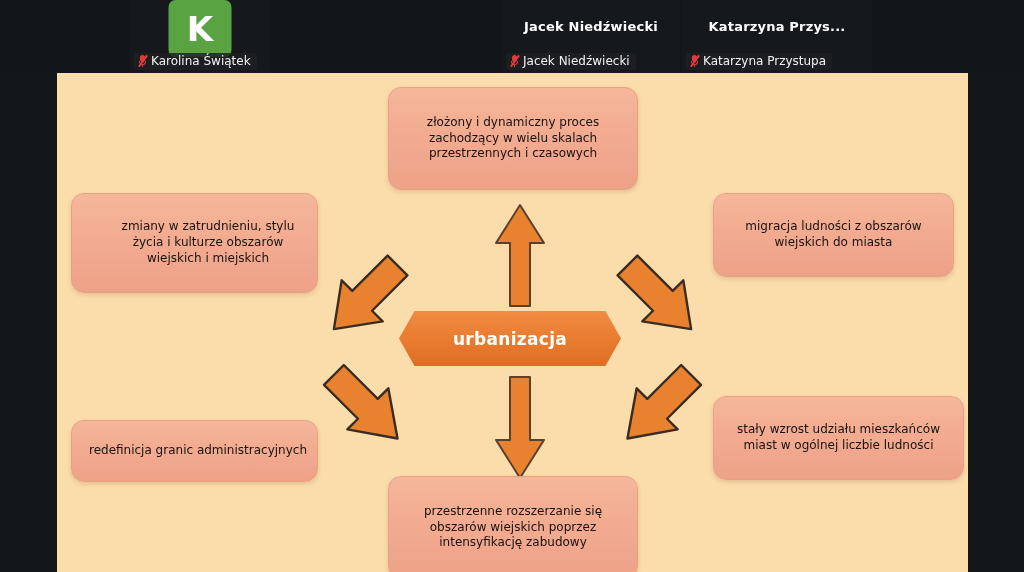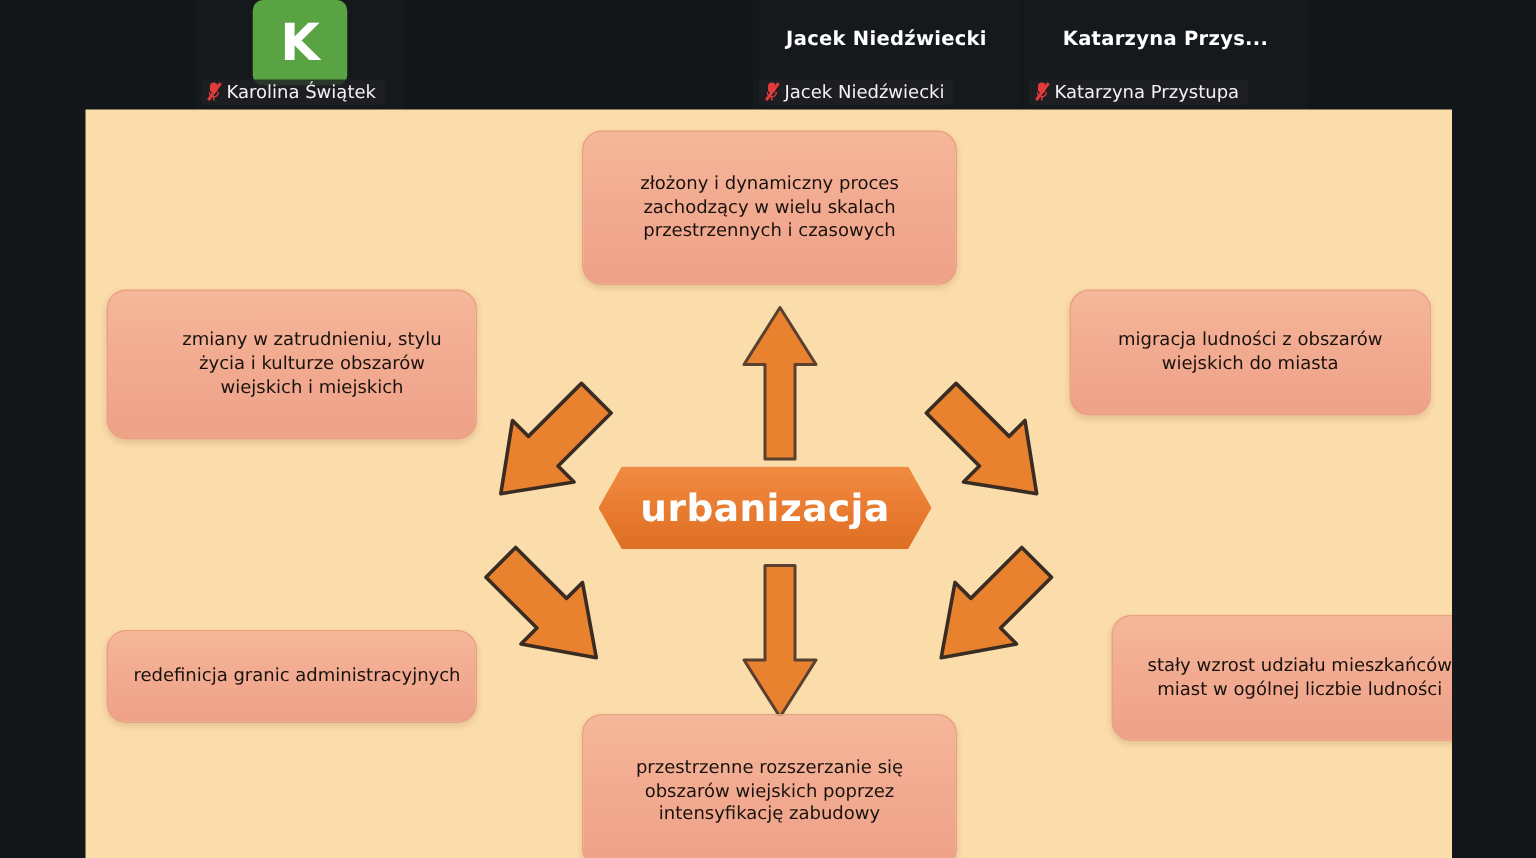--- a/index.html
+++ b/index.html
@@ -83,21 +83,21 @@
     padding:6px 10px;
   }
   .node span { display:block; }
 
   
   #center-node {
     position:absolute; left:342px; top:238px; width:222px; height:55px;
     background:linear-gradient(180deg,#f08b43 0%,#e87b2f 55%,#dd6f25 100%);
     clip-path:polygon(0% 50%, 7% 0%, 93% 0%, 100% 50%, 93% 100%, 7% 100%);
     display:flex; align-items:center; justify-content:center;
-    color:#fff; font-size:25px; font-weight:bold; letter-spacing:.3px;
+    color:#fff; font-size:17px; font-weight:bold; letter-spacing:.3px;
     font-family:"DejaVu Sans", sans-serif;
     filter:drop-shadow(2px 3px 3px rgba(120,70,40,.35));
   }
 
   .arrow { position:absolute; }
   .arrow svg { display:block; overflow:visible; }
 </style>
 </head>
 <body>
 
@@ -205,21 +205,21 @@
     </div>
 
     <div class="node" style="left:14px; top:347px; width:247px; height:62px;">
       <span>redefinicja granic administracyjnych</span>
     </div>
 
     <div class="node" style="left:656px; top:120px; width:241px; height:84px;">
       <span>migracja ludności z obszarów wiejskich do miasta</span>
     </div>
 
-    <div class="node" style="left:656px; top:337px; width:251px; height:84px;margin-left:28px;">
+    <div class="node" style="left:656px; top:323px; width:251px; height:84px;">
       <span>stały wzrost udziału mieszkańców miast w ogólnej liczbie ludności</span>
     </div>
 
     <div class="node" style="left:331px; top:403px; width:250px; height:103px;">
       <span>przestrzenne rozszerzanie się obszarów wiejskich poprzez intensyfikację zabudowy</span>
     </div>
 
   </div>
 </div>
 

